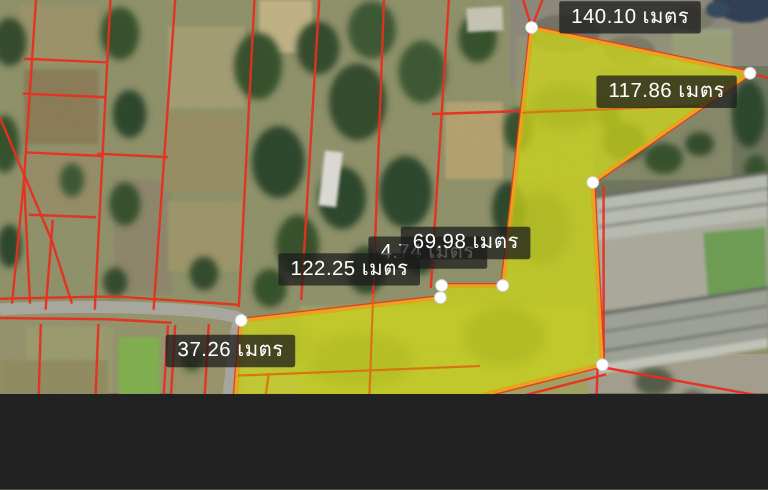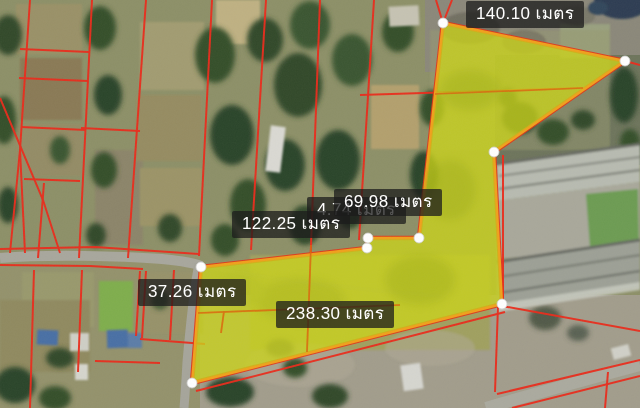--- a/index.html
+++ b/index.html
@@ -1,17 +1,17 @@
 <!DOCTYPE html>
 <html><head>
 <meta charset="utf-8">
 <style>
   html,body{margin:0;padding:0;background:#222;}
   #viewport{
-    position:relative;width:640px;height:408px;overflow:hidden;
+    position:relative;width:640px;height:328px;overflow:hidden;
     font-family:"Liberation Sans",sans-serif;
   }
   #viewport svg{position:absolute;left:0;top:0;}
   .mlabel{
     position:absolute;
     background:rgba(28,28,28,0.75);
     color:#fff;
     font-size:17px;
     line-height:21px;
     padding:2px 10px 4px 10px;
@@ -226,18 +226,18 @@
           <circle cx="367" cy="248" r="5" class="vertex" fill="#ffffff"></circle>
           <circle cx="368" cy="238" r="5" class="vertex" fill="#ffffff"></circle>
           <circle cx="419" cy="238" r="5" class="vertex" fill="#ffffff"></circle>
         </g>
     </g>
 
     <rect x="0" y="0" width="640" height="408" filter="url(#grain)" opacity="0.16"></rect>
   </svg>
 
   <div class="mlabel m1">140.10 เมตร</div>
+  <div class="mlabel m2">117.86 เมตร</div>
   <div class="mlabel m5">4.74 เมตร</div>
   <div class="mlabel m4">69.98 เมตร</div>
   <div class="mlabel m6">122.25 เมตร</div>
   <div class="mlabel m7">37.26 เมตร</div>
-  <div class="mlabel m8">238.30 เมตร</div>
 </div>
 
 </body></html>

